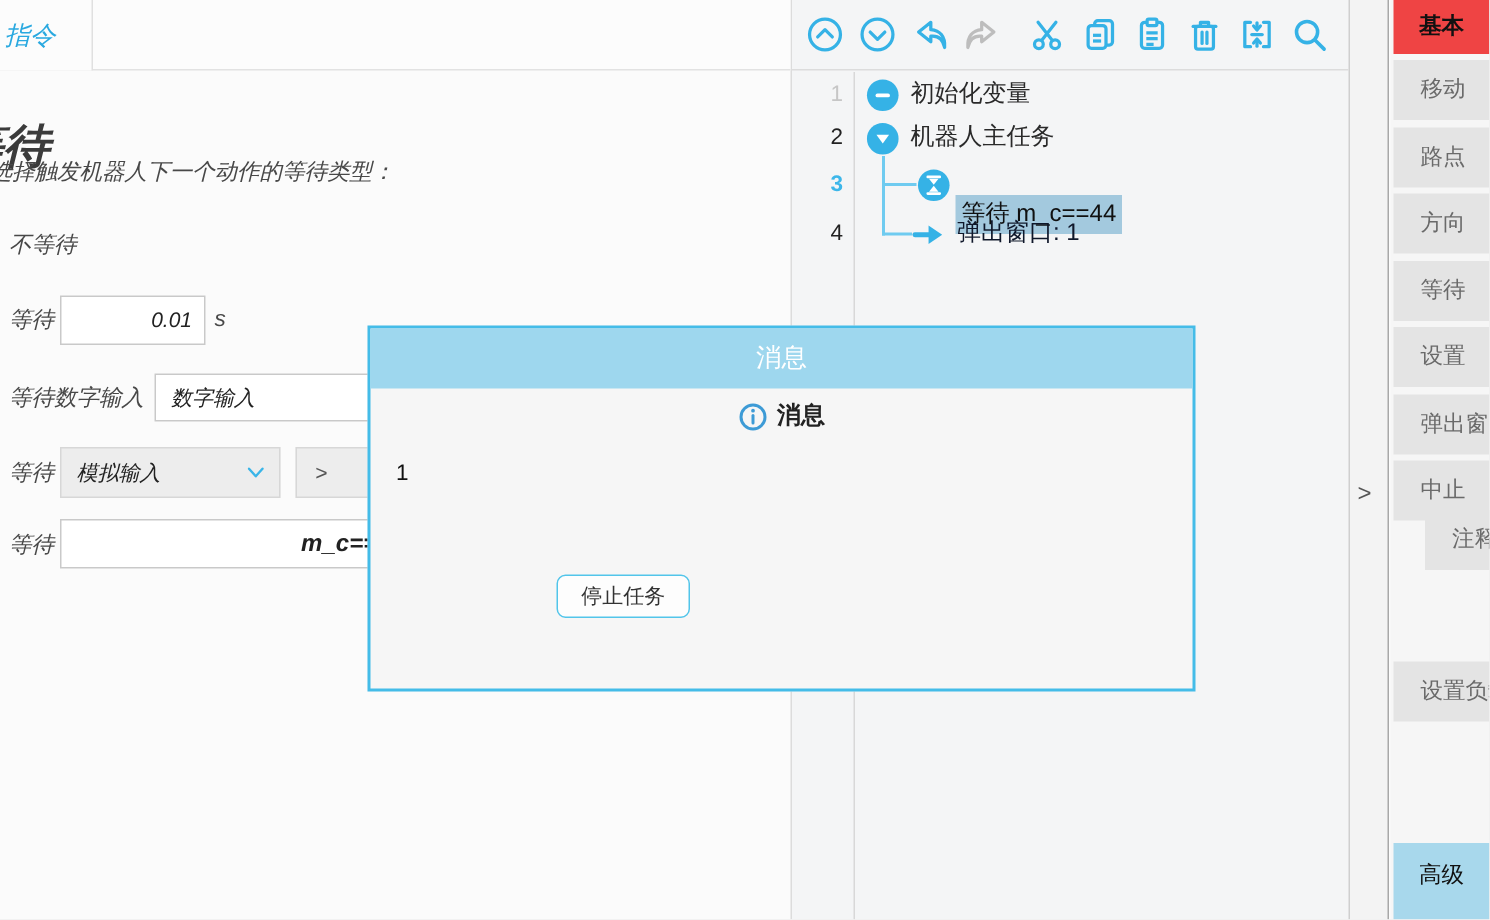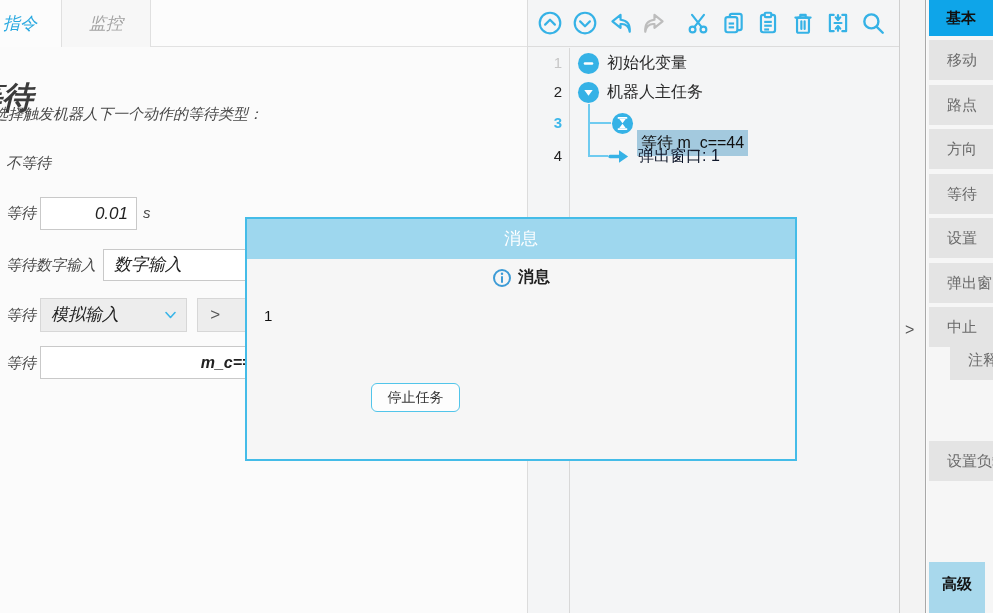--- a/index.html
+++ b/index.html
@@ -9,21 +9,21 @@
   
   .left-panel{position:absolute;left:0;top:0;width:528px;height:613px;background:#fbfbfb;border-right:1px solid #dcdcdc;font-style:italic;}
   .tabbar{position:absolute;left:0;top:0;width:100%;height:47px;border-bottom:1px solid #e2e2e2;background:#fcfcfc;}
   .tab{position:absolute;top:0;height:47px;line-height:47px;font-size:17px;}
   .tab.active{left:0;width:62px;color:#2aa9e0;padding-left:3px;border-right:1px solid #e0e0e0;background:#fcfcfc;}
   .tab.idle{left:62px;width:89px;color:#a3a3a3;text-align:center;border-right:1px solid #e0e0e0;background:#f7f7f7;}
   .page-title{position:absolute;left:-29px;top:56px;font-size:31px;font-weight:bold;color:#3b3b3b;white-space:nowrap;}
   .subtitle{position:absolute;left:-7px;top:105px;font-size:15px;color:#484848;white-space:nowrap;}
   .opt-nowait{position:absolute;left:6px;top:154px;font-size:15px;color:#484848;}
   .fld-label{position:absolute;font-size:15px;color:#484848;white-space:nowrap;}
-  .box{position:absolute;border:1px solid #c9c9c9;background:#ffffff;font-size:17px;color:#222;}
+  .box{position:absolute;border:1px solid #c9c9c9;background:#ffffff;font-size:14px;color:#222;}
   .box.gray{background:#ededed;border-color:#d7d7d7;}
   .unit{position:absolute;font-size:15px;color:#484848;}
   .dd-chevron{position:absolute;right:10px;top:12px;}
 
   
   .tree-panel{position:absolute;left:528px;top:0;width:372px;height:613px;background:#f4f5f6;border-right:1px solid #cfcfcf;}
   .toolbar{position:absolute;left:0;top:0;width:100%;height:47px;border-bottom:1px solid #dcdcdc;display:flex;align-items:center;padding-left:9px;gap:9px;}
   .tb-icon{width:26px;height:26px;flex:0 0 auto;}
   .tb-icon.pregap{margin-left:8px;}
   .gutter-line{position:absolute;left:41px;top:48px;width:1px;height:565px;background:#d8d8d8;}
@@ -35,23 +35,23 @@
   .trow-txt.selbg{background:#a3c9de;padding:0 4px;color:#101010;}
   .trow-txt.poplink{color:#0f172a;}
   .conn{position:absolute;background:#6fcbf0;}
 
   
   .handle-strip{position:absolute;left:900px;top:0;width:26px;height:613px;background:#f3f3f3;border-right:1px solid #a8a8a8;}
   .handle-chev{position:absolute;left:5px;top:321px;font-size:16px;color:#555;cursor:pointer;}
 
   
   .sidebar{position:absolute;left:927px;top:0;width:66px;height:613px;background:#f6f6f6;}
-  .sb-header{position:absolute;left:2px;top:0;width:64px;height:36px;background:#0ea5e9;color:#111;font-weight:bold;font-size:15px;text-align:center;line-height:36px;}
+  .sb-header{position:absolute;left:2px;top:0;width:64px;height:36px;background:#ef4444;color:#111;font-weight:bold;font-size:15px;text-align:center;line-height:36px;}
   .sb-item{position:absolute;left:2px;width:64px;height:40px;background:#e4e4e4;color:#6a6a6a;font-size:15px;line-height:40px;padding-left:18px;white-space:nowrap;overflow:hidden;}
-  .sb-footer{position:absolute;left:2px;top:562px;width:56px;height:51px;background:#a8d8ec;color:#111;font-weight:bold;font-size:15px;text-align:center;line-height:44px;}
+  .sb-footer{position:absolute;left:2px;top:562px;width:64px;height:51px;background:#a8d8ec;color:#111;font-weight:normal;font-size:15px;text-align:center;line-height:44px;}
 
   
   .modal{position:absolute;left:245px;top:217px;width:552px;height:244px;background:#f6f6f6;border:2px solid #44bce8;z-index:50;}
   .modal-titlebar{position:absolute;left:0;top:0;width:100%;height:40px;background:#9ed7ee;color:#ffffff;font-size:17px;text-align:center;line-height:40px;}
   .modal-heading{position:absolute;left:0;top:48px;width:100%;display:flex;justify-content:center;align-items:center;gap:6px;}
   .modal-heading span{font-size:16px;font-weight:bold;color:#222;}
   .modal-body-text{position:absolute;left:17px;top:88px;font-size:15px;color:#111;}
   .dlg-btn{position:absolute;top:164px;height:29px;background:#fdfdfd;border:1.5px solid #52c5ea;border-radius:6px;font-size:14px;color:#333;text-align:center;line-height:26px;cursor:pointer;}
   .btn-stop{left:124px;width:89px;}
   .btn-continue{left:337px;width:89px;}
@@ -59,21 +59,20 @@
   svg{display:block;}
 </style>
 </head>
 <body>
 
 <div class="app">
 
   <section class="left-panel">
     <div class="tabbar">
       <div class="tab active">指令</div>
-      <div class="tab idle">监控</div>
     </div>
 
     <h1 class="page-title">等待</h1>
     <div class="subtitle">选择触发机器人下一个动作的等待类型：</div>
     <div class="opt-nowait">不等待</div>
 
     <div class="fld-label" style="left:6px;top:204px;">等待</div>
     <div class="box" style="left:40px;top:197px;width:97px;height:33px;line-height:31px;text-align:right;padding-right:8px;">0.01</div>
     <div class="unit" style="left:143px;top:204px;">s</div>
 

